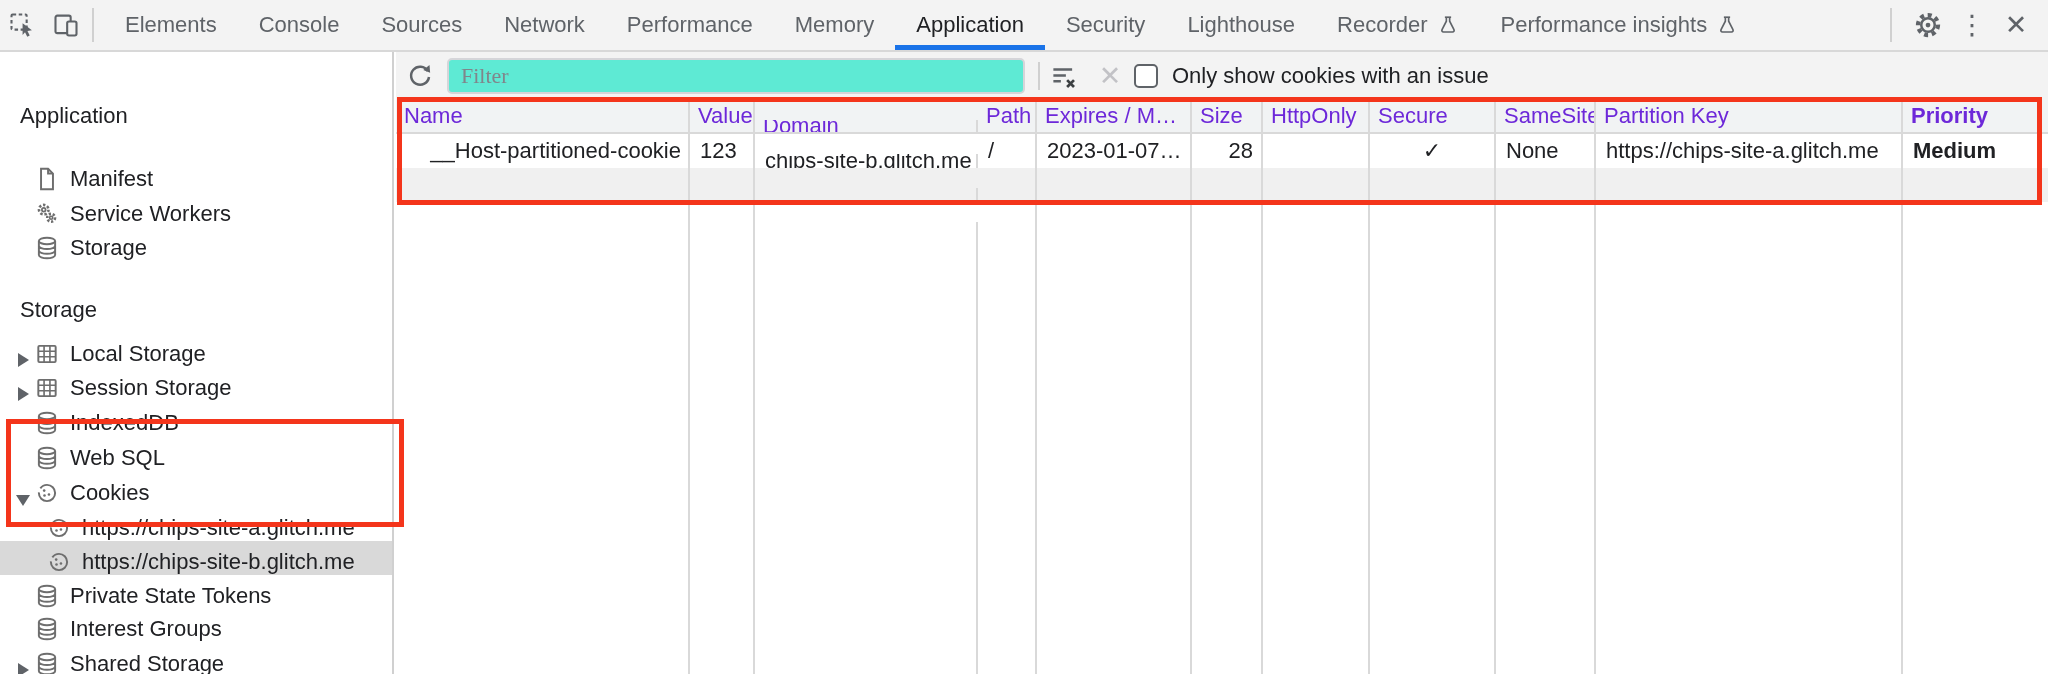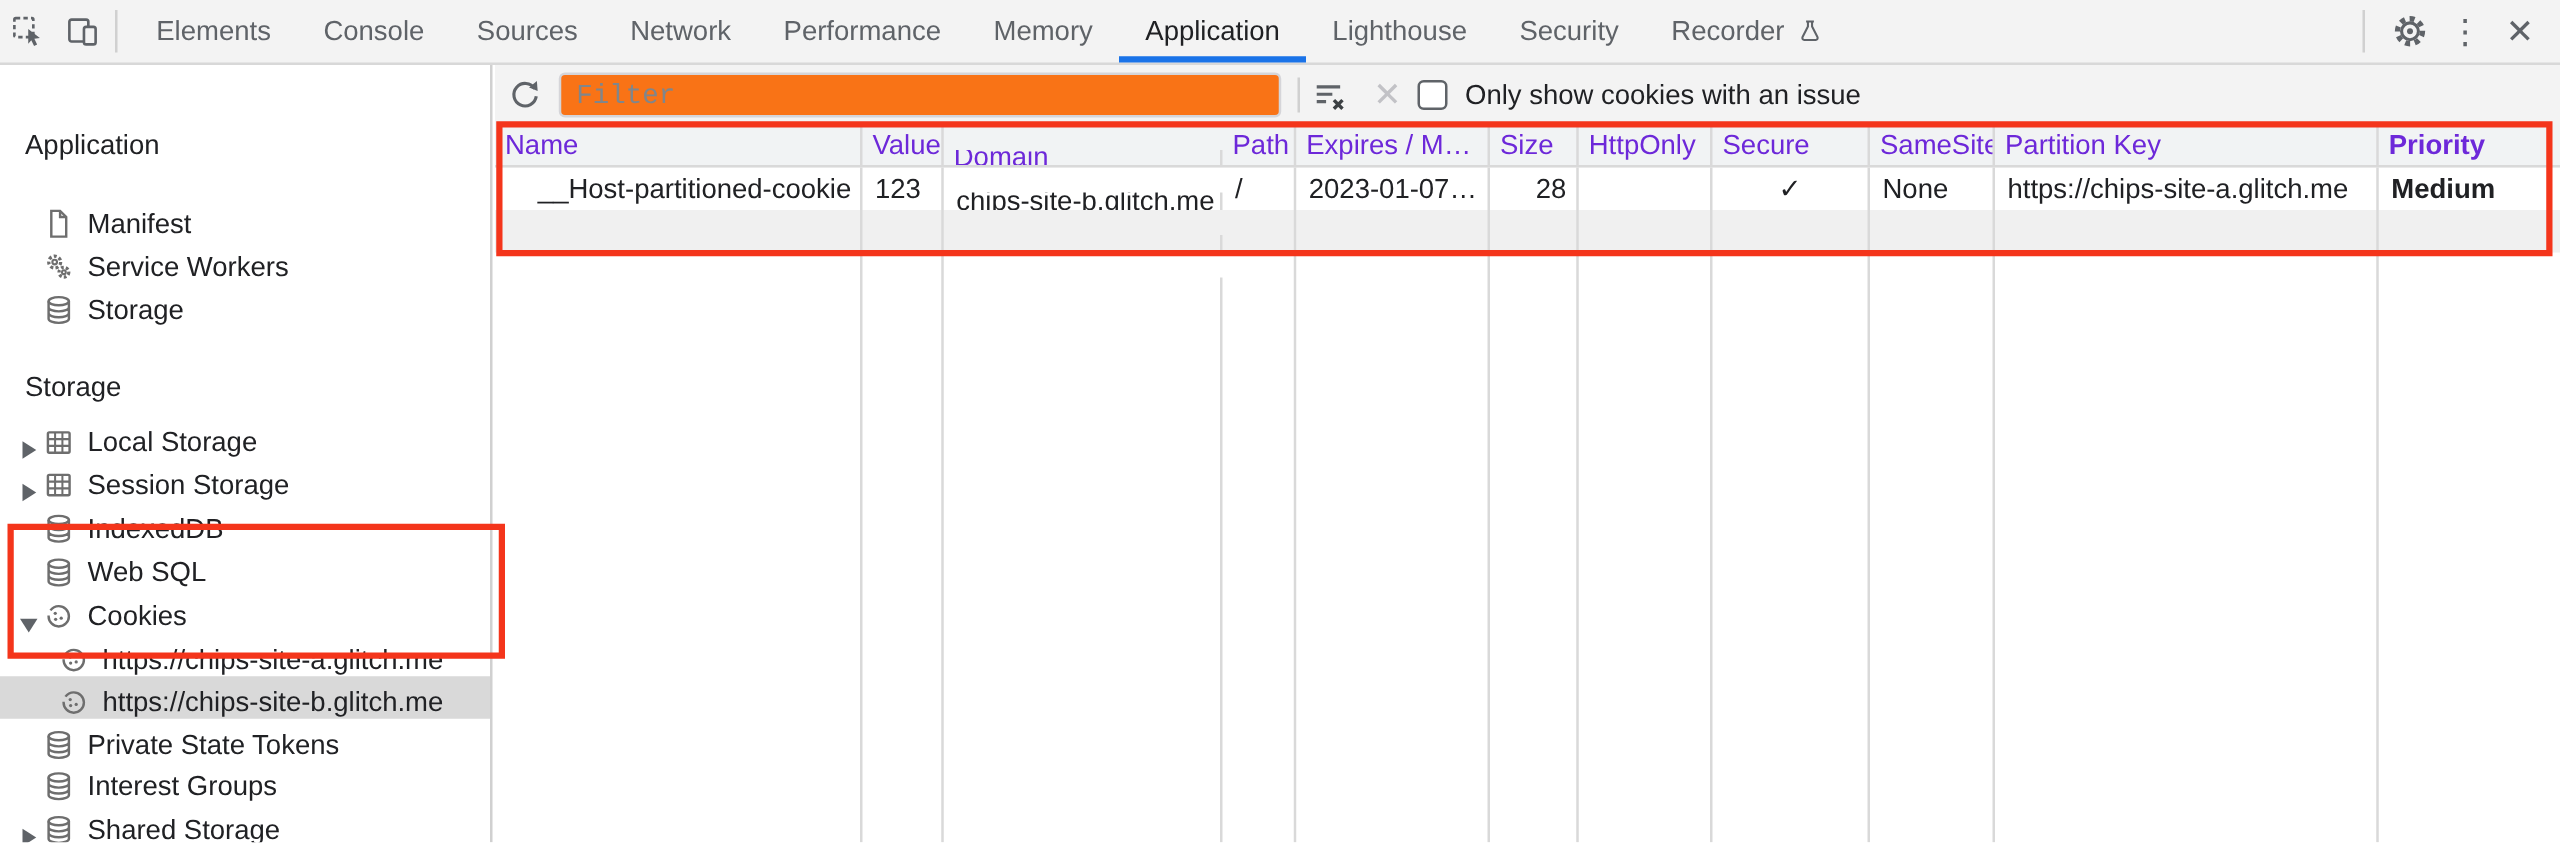--- a/index.html
+++ b/index.html
@@ -42,22 +42,22 @@
   .tri-d{width:0;height:0;border-top:11px solid #5f6368;border-left:7px solid transparent;border-right:7px solid transparent;}
   .ic{flex:0 0 26px;margin-right:10px;}
   .lbl{overflow:hidden;text-overflow:ellipsis;}
   
   .cpanel-toolbar{
     position:absolute;left:396px;right:0;top:52px;height:48px;background:#f3f3f3;
   }
   .refresh-btn{position:absolute;left:8px;top:9px;width:32px;height:32px;display:flex;align-items:center;justify-content:center;}
   .filter-input{
     position:absolute;left:51px;top:6px;width:578px;height:36px;box-sizing:border-box;
-    border:2px solid #d5d5d9;border-radius:5px;background:#f97316;font-size:22px;
-    padding:0 12px;color:#202124;outline:none;font-family:Liberation Mono, monospace;
+    border:2px solid #d5d5d9;border-radius:5px;background:#5eead4;font-size:22px;
+    padding:0 12px;color:#202124;outline:none;font-family:Liberation Serif, serif;
   }
   .filter-input::placeholder{color:#80868b;}
   .ct-sep{position:absolute;left:642px;top:10px;width:2px;height:28px;background:#d0d0d0;}
   .clear-btn{position:absolute;left:652px;top:9px;width:32px;height:32px;display:flex;align-items:center;justify-content:center;}
   .x-btn{position:absolute;left:698px;top:8px;width:32px;height:32px;display:flex;align-items:center;justify-content:center;}
   .cbx{position:absolute;left:738px;top:12px;width:24px;height:24px;box-sizing:border-box;
     border:2.5px solid #5f6368;border-radius:5px;background:#fff;}
   .cbx-label{position:absolute;left:776px;top:0;height:48px;display:flex;align-items:center;
     font-size:22px;color:#202124;white-space:nowrap;}
   
@@ -121,27 +121,34 @@
       <div class="tab">
           <span>Performance</span>
         </div>
       <div class="tab">
           <span>Memory</span>
         </div>
       <div class="tab active">
           <span>Application</span>
         </div>
       <div class="tab">
+          <span>Security</span>
+        </div>
+      <div class="tab">
           <span>Lighthouse</span>
         </div>
       <div class="tab">
-          <span>Security</span>
-        </div>
-      <div class="tab">
         <span>Recorder</span>
+        <svg class="flask" width="22" height="22" viewBox="0 0 24 24">
+          <path d="M10.2 3.5v4.4l-4.7 9.2A1.7 1.7 0 0 0 7 19.6h10a1.7 1.7 0 0 0 1.5-2.5l-4.7-9.2V3.5" fill="none" stroke="#5f6368" stroke-width="1.8"></path>
+          <path d="M8.6 3.5h6.8" stroke="#5f6368" stroke-width="1.8"></path>
+        </svg>
+      </div>
+      <div class="tab">
+        <span>Performance insights</span>
         <svg class="flask" width="22" height="22" viewBox="0 0 24 24">
           <path d="M10.2 3.5v4.4l-4.7 9.2A1.7 1.7 0 0 0 7 19.6h10a1.7 1.7 0 0 0 1.5-2.5l-4.7-9.2V3.5" fill="none" stroke="#5f6368" stroke-width="1.8"></path>
           <path d="M8.6 3.5h6.8" stroke="#5f6368" stroke-width="1.8"></path>
         </svg>
       </div>
     </div>
 
     <div class="tb-right">
       <span class="tb-sep" style="margin-right:14px;"></span>
       <span class="tb-iconbtn">

